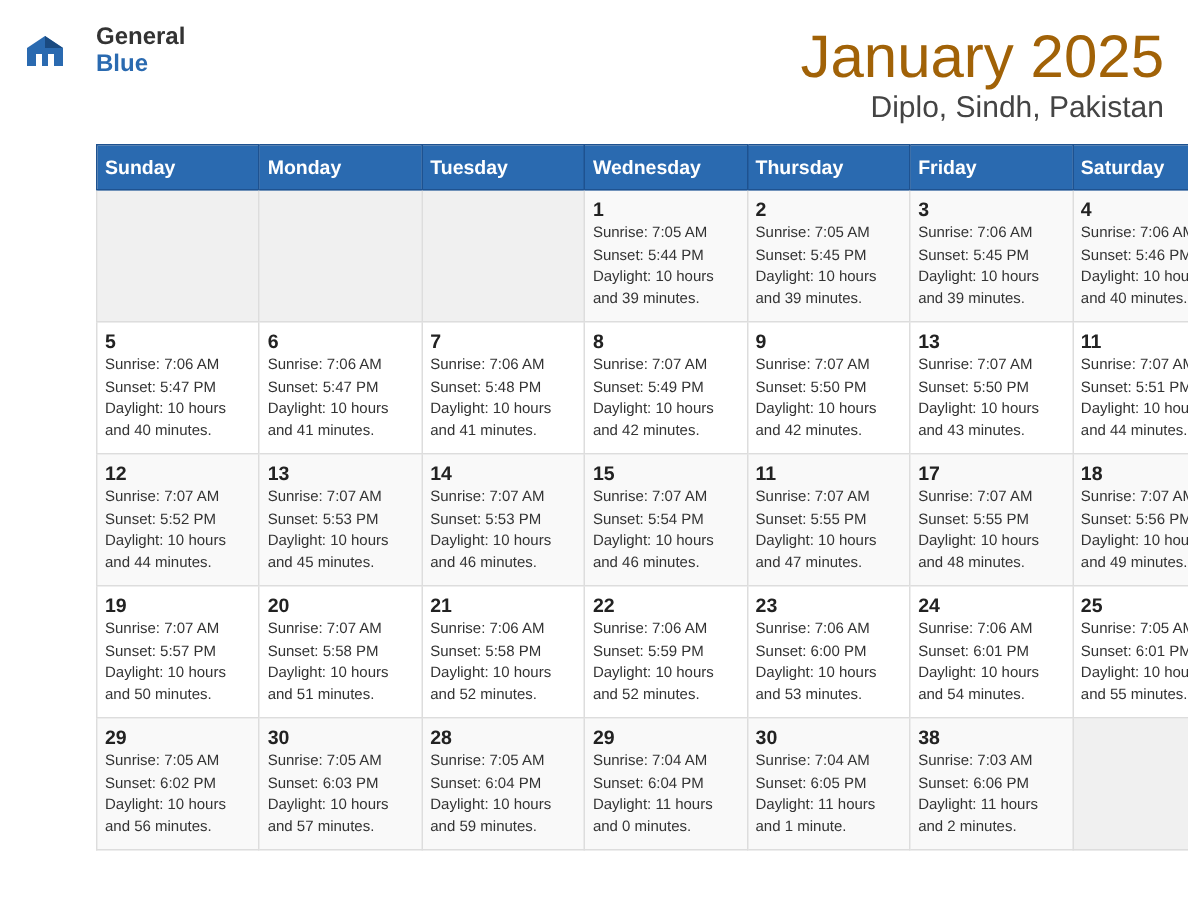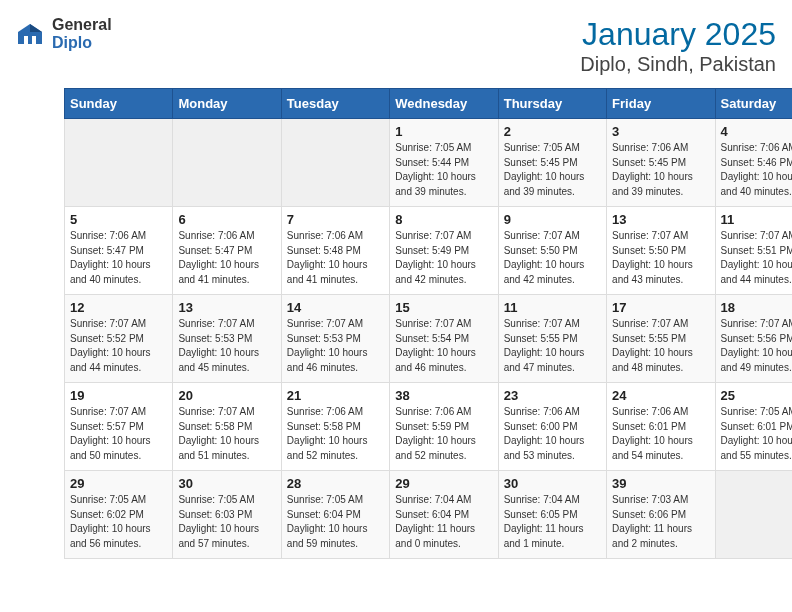--- a/index.html
+++ b/index.html
@@ -12,33 +12,33 @@
     }
     .header {
       display: flex;
       justify-content: space-between;
       align-items: flex-start;
       margin-bottom: 12px;
     }
     .logo {
       display: flex;
       align-items: center;
-      gap: 8px;
+      gap: 20px;
     }
     .logo-icon {
       width: 28px;
       height: 24px;
     }
     .title-block {
       text-align: right;
     }
     .title-block h1 {
-      font-size: 32px;
+      font-size: 40px;
       font-weight: normal;
-      color: #0369a1;
+      color: #a16207;
     }
     .title-block h2 {
       font-size: 20px;
       font-weight: normal;
       color: #444;
     }
     table {
       width: 100%;
       border-collapse: collapse;
       border: 1px solid #ccc;
@@ -92,21 +92,21 @@
 <div class="header">
   <div class="logo">
     <svg class="logo-icon" viewBox="0 0 28 24" xmlns="http://www.w3.org/2000/svg">
       <polygon points="14,2 26,10 26,22 2,22 2,10" fill="#2a6ab0"></polygon>
       <polygon points="14,2 26,10 14,10" fill="#1a4a80"></polygon>
       <rect x="8" y="14" width="4" height="8" fill="#fff"></rect>
       <rect x="16" y="14" width="4" height="8" fill="#fff"></rect>
     </svg>
     <div>
       <span style="font-size:16px;font-weight:bold;color:#333;">General</span><br>
-      <span style="font-size:16px;font-weight:bold;color:#2a6ab0;">Diplo</span>
+      <span style="font-size:16px;font-weight:bold;color:#2a6ab0;">Blue</span>
     </div>
   </div>
   <div class="title-block">
     <h1>January 2025</h1>
     <h2>Diplo, Sindh, Pakistan</h2>
   </div>
 </div>
 
 <table>
   <thead>
@@ -251,21 +251,21 @@
 Sunset: 5:58 PM
 Daylight: 10 hours and 51 minutes.</div>
         </td>
         <td>
           <span class="day-number">21</span>
           <div class="day-info" style="white-space: pre-line;">Sunrise: 7:06 AM
 Sunset: 5:58 PM
 Daylight: 10 hours and 52 minutes.</div>
         </td>
         <td>
-          <span class="day-number">38</span>
+          <span class="day-number">22</span>
           <div class="day-info" style="white-space: pre-line;">Sunrise: 7:06 AM
 Sunset: 5:59 PM
 Daylight: 10 hours and 52 minutes.</div>
         </td>
         <td>
           <span class="day-number">23</span>
           <div class="day-info" style="white-space: pre-line;">Sunrise: 7:06 AM
 Sunset: 6:00 PM
 Daylight: 10 hours and 53 minutes.</div>
         </td>
@@ -307,21 +307,21 @@
 Sunset: 6:04 PM
 Daylight: 11 hours and 0 minutes.</div>
         </td>
         <td>
           <span class="day-number">30</span>
           <div class="day-info" style="white-space: pre-line;">Sunrise: 7:04 AM
 Sunset: 6:05 PM
 Daylight: 11 hours and 1 minute.</div>
         </td>
         <td>
-          <span class="day-number">39</span>
+          <span class="day-number">38</span>
           <div class="day-info" style="white-space: pre-line;">Sunrise: 7:03 AM
 Sunset: 6:06 PM
 Daylight: 11 hours and 2 minutes.</div>
         </td>
         <td class="empty-cell"></td>
       </tr>
     </tbody>
 </table>
 
 </body></html>

